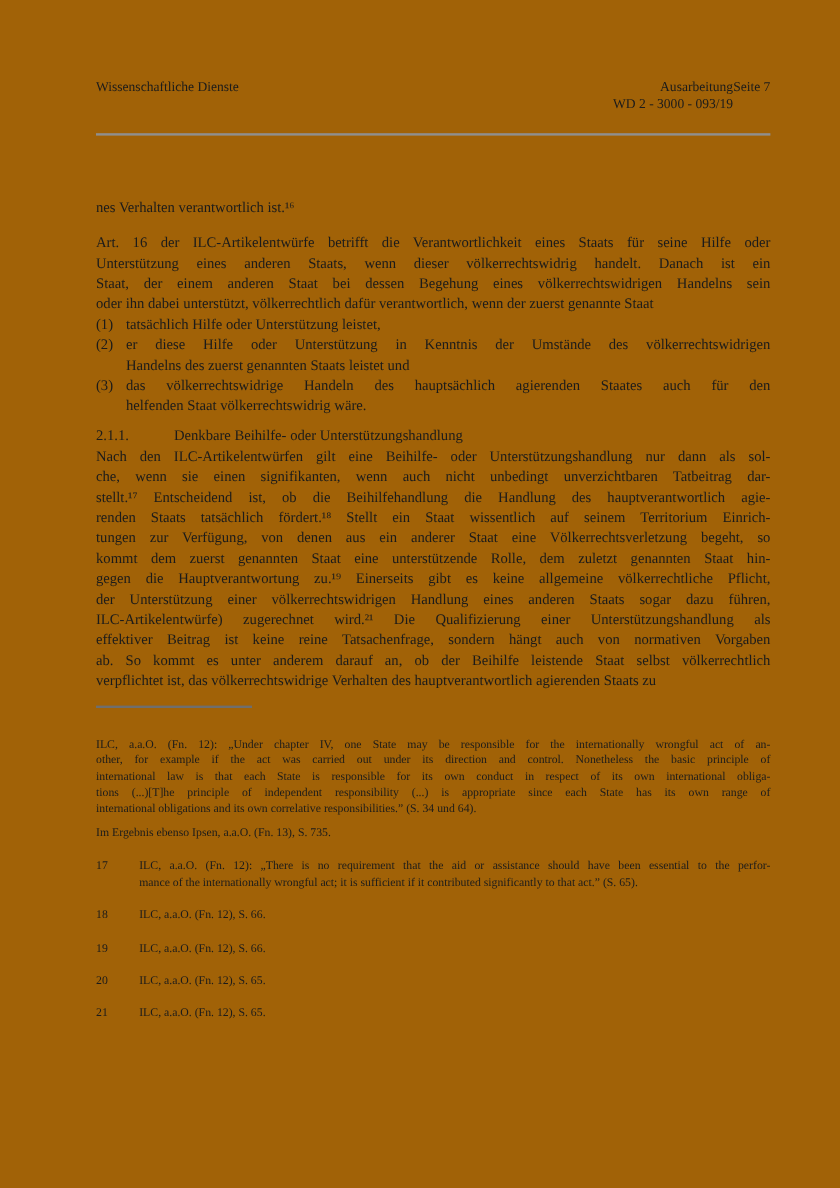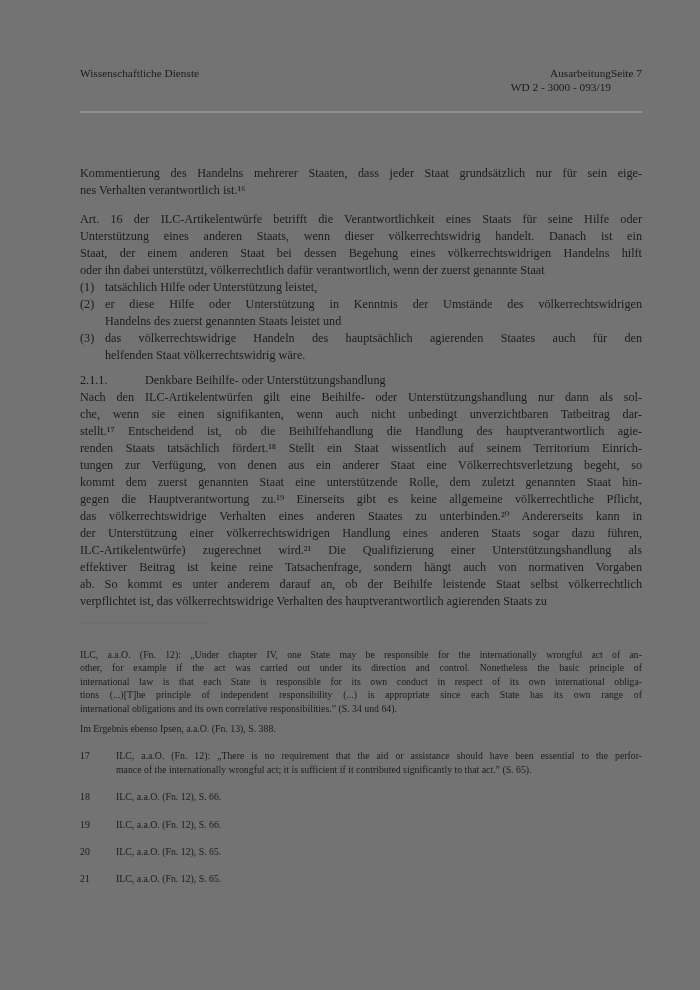--- a/index.html
+++ b/index.html
@@ -1,21 +1,21 @@
 <!DOCTYPE html>
 <html><head>
 <meta charset="utf-8">
 <style>
   html, body { margin: 0; padding: 0; background: #ffffff; }
   .page {
     position: relative;
     width: 700px;
     height: 990px;
     box-sizing: border-box;
-    background: #737373;
+    background: #a16207;
     padding: 66px 58px 0 80px;
     font-family: "Liberation Serif", "DejaVu Serif", serif;
     color: #1b1b1b;
     overflow: hidden;
   }
   
   .header { display: flex; font-size: 11.3px; line-height: 14px; }
   .h-left { width: 200px; }
   .h-center { flex: 1; text-align: right; }
   .h-right { text-align: right; white-space: nowrap; }
@@ -63,27 +63,26 @@
       <div>Ausarbeitung</div>
       <div>WD 2 - 3000 - 093/19</div>
     </div>
     <div class="h-right">Seite 7</div>
   </div>
 
   <div class="rule"></div>
 
   <div class="docbody">
     <div class="para">
-        <div class="ln j">Kommentierung des Handelns mehrerer Staaten, dass jeder Staat grundsätzlich nur für sein eige-</div>
         <div class="ln">nes Verhalten verantwortlich ist.¹⁶</div>
       </div>
     <div class="para tight">
         <div class="ln j">Art. 16 der ILC-Artikelentwürfe betrifft die Verantwortlichkeit eines Staats für seine Hilfe oder</div>
         <div class="ln j">Unterstützung eines anderen Staats, wenn dieser völkerrechtswidrig handelt. Danach ist ein</div>
-        <div class="ln j">Staat, der einem anderen Staat bei dessen Begehung eines völkerrechtswidrigen Handelns hilft</div>
+        <div class="ln j">Staat, der einem anderen Staat bei dessen Begehung eines völkerrechtswidrigen Handelns sein</div>
         <div class="ln">oder ihn dabei unterstützt, völkerrechtlich dafür verantwortlich, wenn der zuerst genannte Staat</div>
       </div>
     <div class="list">
         <div class="li">
           <div class="li-marker">(1)</div>
           <div class="li-body">
             <div class="ln">tatsächlich Hilfe oder Unterstützung leistet,</div>
           </div>
         </div>
         <div class="li">
@@ -105,41 +104,40 @@
       <span class="h-num">2.1.1.</span><span class="h-title">Denkbare Beihilfe- oder Unterstützungshandlung</span>
     </div>
     <div class="para">
         <div class="ln j">Nach den ILC-Artikelentwürfen gilt eine Beihilfe- oder Unterstützungshandlung nur dann als sol-</div>
         <div class="ln j">che, wenn sie einen signifikanten, wenn auch nicht unbedingt unverzichtbaren Tatbeitrag dar-</div>
         <div class="ln j">stellt.¹⁷ Entscheidend ist, ob die Beihilfehandlung die Handlung des hauptverantwortlich agie-</div>
         <div class="ln j">renden Staats tatsächlich fördert.¹⁸ Stellt ein Staat wissentlich auf seinem Territorium Einrich-</div>
         <div class="ln j">tungen zur Verfügung, von denen aus ein anderer Staat eine Völkerrechtsverletzung begeht, so</div>
         <div class="ln j">kommt dem zuerst genannten Staat eine unterstützende Rolle, dem zuletzt genannten Staat hin-</div>
         <div class="ln j">gegen die Hauptverantwortung zu.¹⁹ Einerseits gibt es keine allgemeine völkerrechtliche Pflicht,</div>
-        <div class="ln j">das völkerrechtswidrige Verhalten eines anderen Staates zu unterbinden.²⁰ Andererseits kann in</div>
         <div class="ln j">der Unterstützung einer völkerrechtswidrigen Handlung eines anderen Staats sogar dazu führen,</div>
         <div class="ln j">ILC-Artikelentwürfe) zugerechnet wird.²¹ Die Qualifizierung einer Unterstützungshandlung als</div>
         <div class="ln j">effektiver Beitrag ist keine reine Tatsachenfrage, sondern hängt auch von normativen Vorgaben</div>
         <div class="ln j">ab. So kommt es unter anderem darauf an, ob der Beihilfe leistende Staat selbst völkerrechtlich</div>
         <div class="ln">verpflichtet ist, das völkerrechtswidrige Verhalten des hauptverantwortlich agierenden Staats zu</div>
       </div>
 
     <div class="fn-rule"></div>
     <div class="footnotes">
         <div class="fn">
           <div class="fn-body">
             <div class="fn-para">
               <div class="ln j">ILC, a.a.O. (Fn. 12): „Under chapter IV, one State may be responsible for the internationally wrongful act of an-</div>
               <div class="ln j">other, for example if the act was carried out under its direction and control. Nonetheless the basic principle of</div>
               <div class="ln j">international law is that each State is responsible for its own conduct in respect of its own international obliga-</div>
               <div class="ln j">tions (...)[T]he principle of independent responsibility (...) is appropriate since each State has its own range of</div>
               <div class="ln">international obligations and its own correlative responsibilities.” (S. 34 und 64).</div>
             </div>
             <div class="fn-para">
-              <div class="ln">Im Ergebnis ebenso Ipsen, a.a.O. (Fn. 13), S. 388.</div>
+              <div class="ln">Im Ergebnis ebenso Ipsen, a.a.O. (Fn. 13), S. 735.</div>
             </div>
           </div>
         </div>
         <div class="fn">
           <div class="fn-num">17</div>
           <div class="fn-body">
             <div class="fn-para">
               <div class="ln j">ILC, a.a.O. (Fn. 12): „There is no requirement that the aid or assistance should have been essential to the perfor-</div>
               <div class="ln">mance of the internationally wrongful act; it is sufficient if it contributed significantly to that act.” (S. 65).</div>
             </div>

